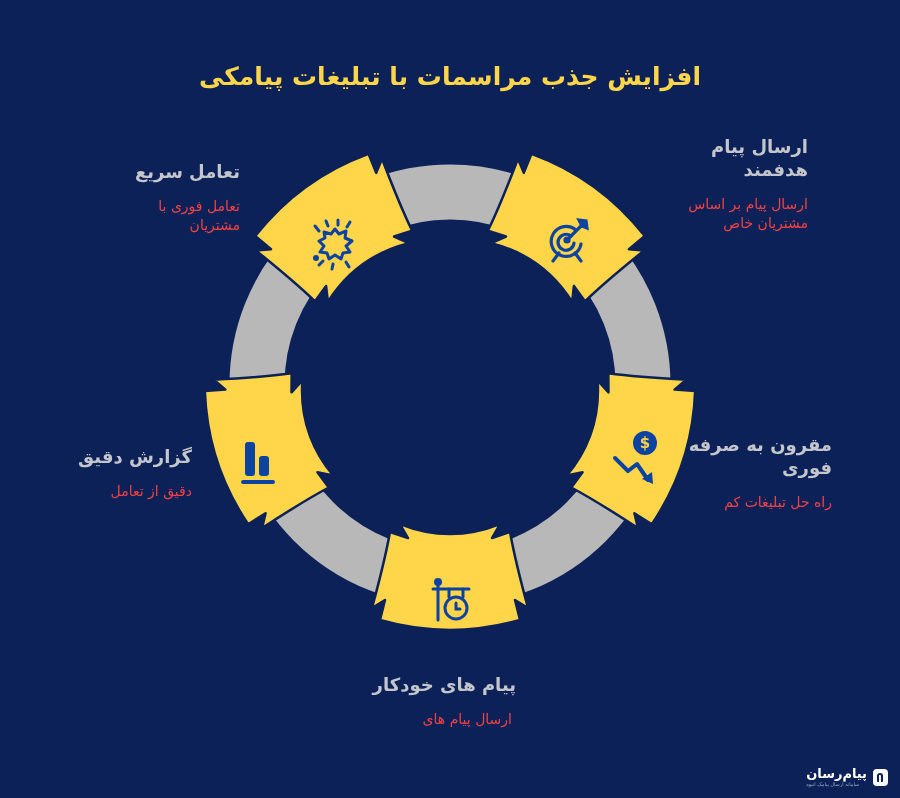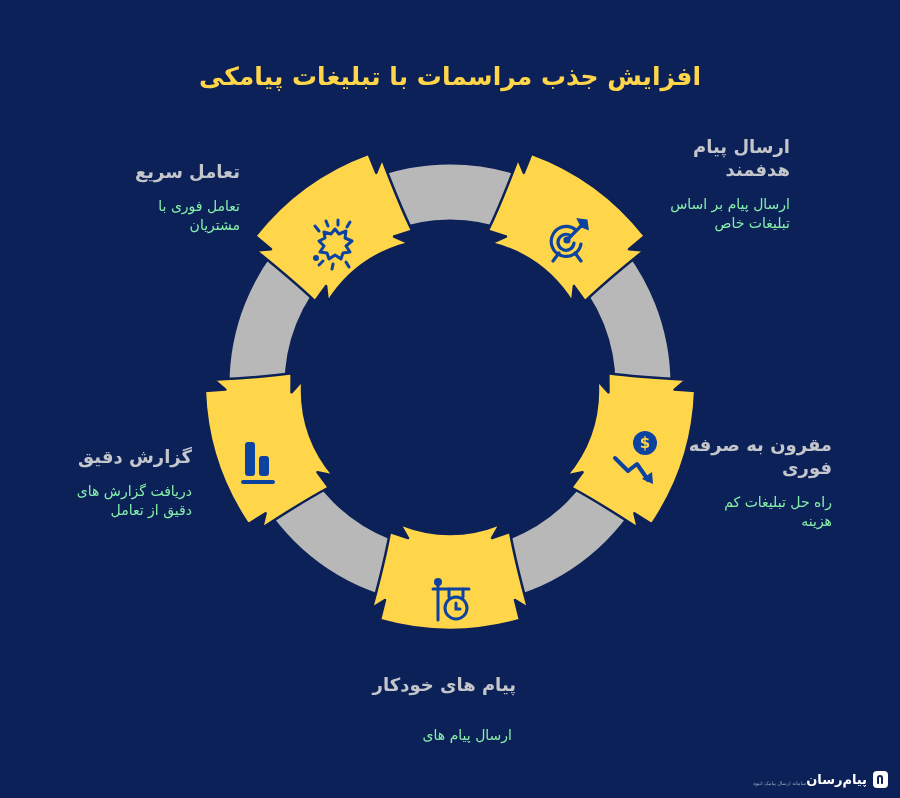--- a/index.html
+++ b/index.html
@@ -10,33 +10,33 @@
     position:relative;
   }
   .title {
     position:absolute; left:0; top:62px; width:900px;
     text-align:center; color:#ffd54a; font-weight:bold; font-size:25px;
     direction:rtl;
   }
   .ring { position:absolute; left:0; top:0; }
   .item { position:absolute; direction:rtl; text-align:right; }
   .item .h { color:#c4c6cc; font-weight:bold; font-size:18px; line-height:23px; }
-  .item .d { color:#86efac; font-size:14px; line-height:19px; margin-top:14px; }
+  .item .d { color:#ef4444; font-size:14px; line-height:19px; margin-top:14px; }
   .brand {
     position:absolute; right:12px; bottom:10px; display:flex; align-items:center; gap:6px;
     direction:rtl;
   }
   .brand .logo-box {
     width:15px; height:17px; border-radius:4px; background:#ffffff; position:relative;
   }
   .brand .logo-box:after {
     content:""; position:absolute; left:4px; top:4px; width:6px; height:9px;
     border:2px solid #0b2157; border-radius:3px 3px 1px 1px; border-bottom:none; box-sizing:border-box;
   }
-  .brand .txt { display:flex; flex-direction:row; align-items:flex-end; }
+  .brand .txt { display:flex; flex-direction:column; align-items:flex-end; }
   .brand .name { color:#ffffff; font-weight:bold; font-size:13px; line-height:14px; }
   .brand .tag { color:#9aa6c4; font-size:5px; line-height:7px; }
 </style>
 </head>
 <body>
 
 <div class="title">افزایش جذب مراسمات با تبلیغات پیامکی</div>
 
 <svg class="ring" width="900" height="798" viewBox="0 0 900 798">
   <defs>
@@ -108,57 +108,55 @@
     <line x1="-9" y1="-23" x2="-7" y2="-18"></line>
     <line x1="3" y1="-24" x2="3" y2="-19"></line>
     <line x1="15" y1="-22" x2="12" y2="-17"></line>
     <line x1="-16" y1="21" x2="-12" y2="17"></line>
     <line x1="-3" y1="25" x2="-2" y2="20"></line>
     <line x1="14" y1="23" x2="11" y2="18"></line>
     <circle cx="-19" cy="14" r="1.5" fill="#0d43a0"></circle>
   </g>
 </svg>
 
-<div class="item" style="right:110px; top:135px; width:160px;">
+<div class="item" style="right:92px; top:135px; width:160px;">
   <div class="h">
     <div>ارسال پیام</div>
     <div>هدفمند</div>
   </div>
   <div class="d">
     <div>ارسال پیام بر اساس</div>
-    <div>تبلیغات خاص</div>
+    <div>مشتریان خاص</div>
   </div>
 </div>
 
 <div class="item" style="right:68px; top:433px; width:180px;">
   <div class="h">
     <div>مقرون به صرفه</div>
     <div>فوری</div>
   </div>
   <div class="d">
     <div>راه حل تبلیغات کم</div>
-    <div>هزینه</div>
   </div>
 </div>
 
 <div class="item" style="right:384px; top:673px; width:200px;">
   <div class="h">
     <div>پیام های خودکار</div>
   </div>
-  <div class="d" style="margin-top:30px; margin-right:4px;">
+  <div class="d" style="margin-top:14px; margin-right:4px;">
     <div>ارسال پیام های</div>
   </div>
 </div>
 
 <div class="item" style="right:708px; top:445px; width:160px;">
   <div class="h">
     <div>گزارش دقیق</div>
   </div>
   <div class="d">
-    <div>دریافت گزارش های</div>
     <div>دقیق از تعامل</div>
   </div>
 </div>
 
 <div class="item" style="right:660px; top:160px; width:160px;">
   <div class="h">
     <div>تعامل سریع</div>
   </div>
   <div class="d">
     <div>تعامل فوری با</div>

